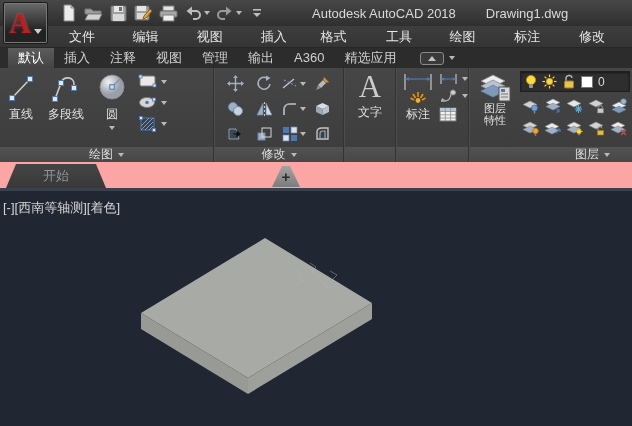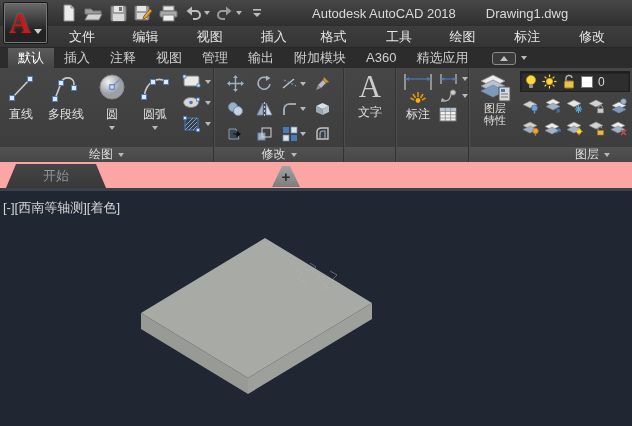--- a/index.html
+++ b/index.html
@@ -186,21 +186,20 @@
   <span class="menu-item">修改(M)</span>
 </div>
 
 <div id="ribbontabs">
   <span class="rtab active">默认</span>
   <span class="rtab">插入</span>
   <span class="rtab">注释</span>
   <span class="rtab">视图</span>
   <span class="rtab">管理</span>
   <span class="rtab">输出</span>
-  <span class="rtab">附加模块</span>
   <span class="rtab">A360</span>
   <span class="rtab">精选应用</span>
   <div id="ribbon-min">
     <div class="pill">
         <span class="arr-up"></span>
       </div>
     <span class="arr-dn"></span>
   </div>
 </div>
 
@@ -231,30 +230,20 @@
               <radialGradient id="cg" cx="35%" cy="30%">
                 <stop offset="0%" stop-color="#f2f2f2"></stop>
                 <stop offset="100%" stop-color="#9aa0a8"></stop>
               </radialGradient>
             </defs>
             <circle cx="16" cy="15" r="12" fill="url(#cg)" stroke="#8a8a8a"></circle>
             <line x1="16" y1="15" x2="24" y2="7" stroke="#7d93b2" stroke-width="1.2"></line>
             <rect x="13.8" y="12.8" width="4.4" height="4.4" fill="#cfe0f4" stroke="#4a79b8"></rect>
           </svg>
         <span class="blabel">圆</span>
-        <span class="arr-dn"></span>
-      </div>
-      <div class="bigtool" style="width:42px;">
-        <svg width="32" height="32" viewBox="0 0 32 32">
-            <path d="M5,25 C7,9 20,4 27,10" fill="none" stroke="#c9c9c9" stroke-width="1.6"></path>
-            <rect x="2.5" y="22.5" width="5" height="5" fill="#dfe9f6" stroke="#4a79b8"></rect>
-            <rect x="11.5" y="7.5" width="5" height="5" fill="#dfe9f6" stroke="#4a79b8"></rect>
-            <rect x="24.5" y="7.5" width="5" height="5" fill="#dfe9f6" stroke="#4a79b8"></rect>
-          </svg>
-        <span class="blabel">圆弧</span>
         <span class="arr-dn"></span>
       </div>
       <div style="display:flex;flex-direction:column;gap:4px;margin-left:4px;margin-top:5px;">
         <div class="smallrow">
           <svg width="20" height="17" viewBox="0 0 20 17">
               <rect x="2" y="3" width="15" height="10" rx="1.5" fill="#e9e9e9" stroke="#7c7c7c"></rect>
               <rect x="1" y="2" width="3" height="3" fill="#dfe9f6" stroke="#4a79b8" stroke-width=".8"></rect>
               <rect x="15" y="11" width="3" height="3" fill="#dfe9f6" stroke="#4a79b8" stroke-width=".8"></rect>
             </svg>
           <span class="arr-dn"></span>

